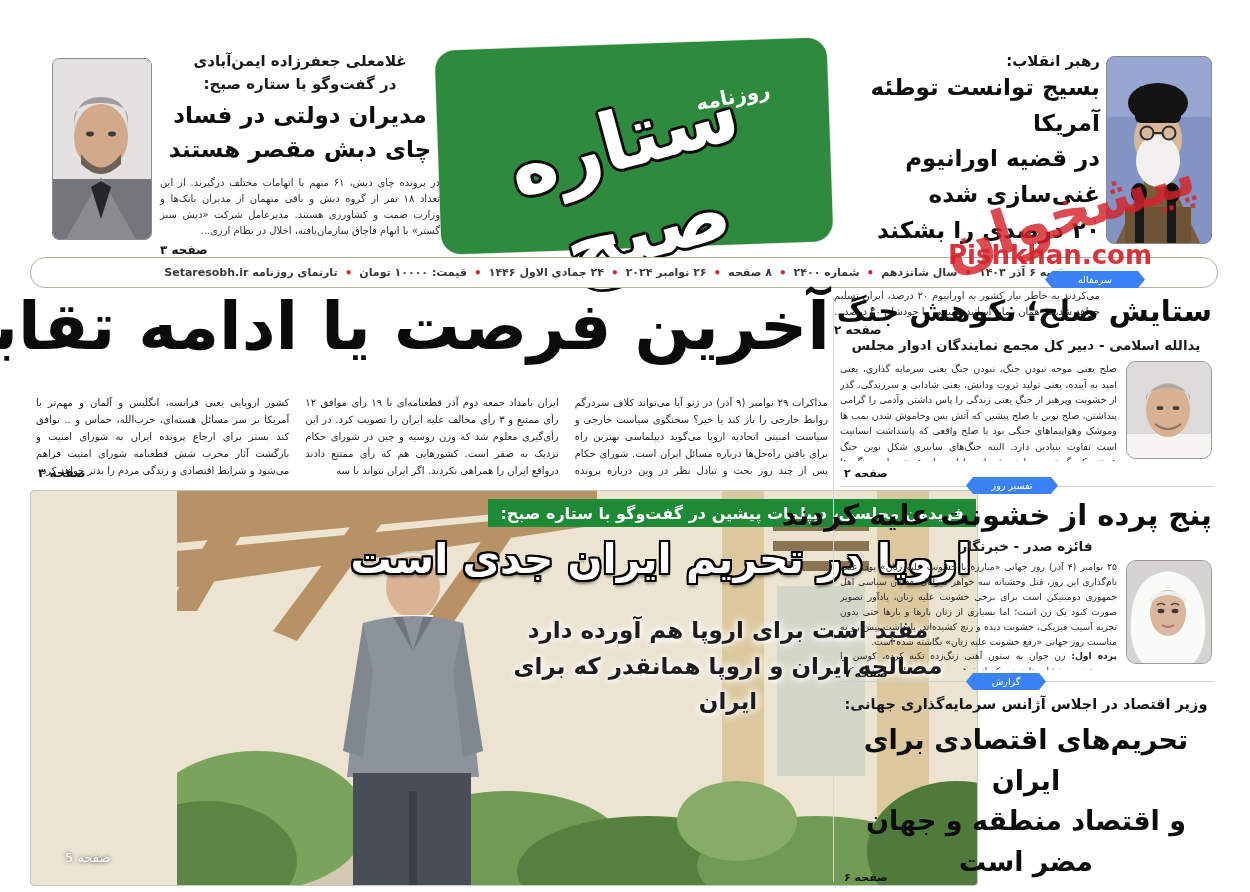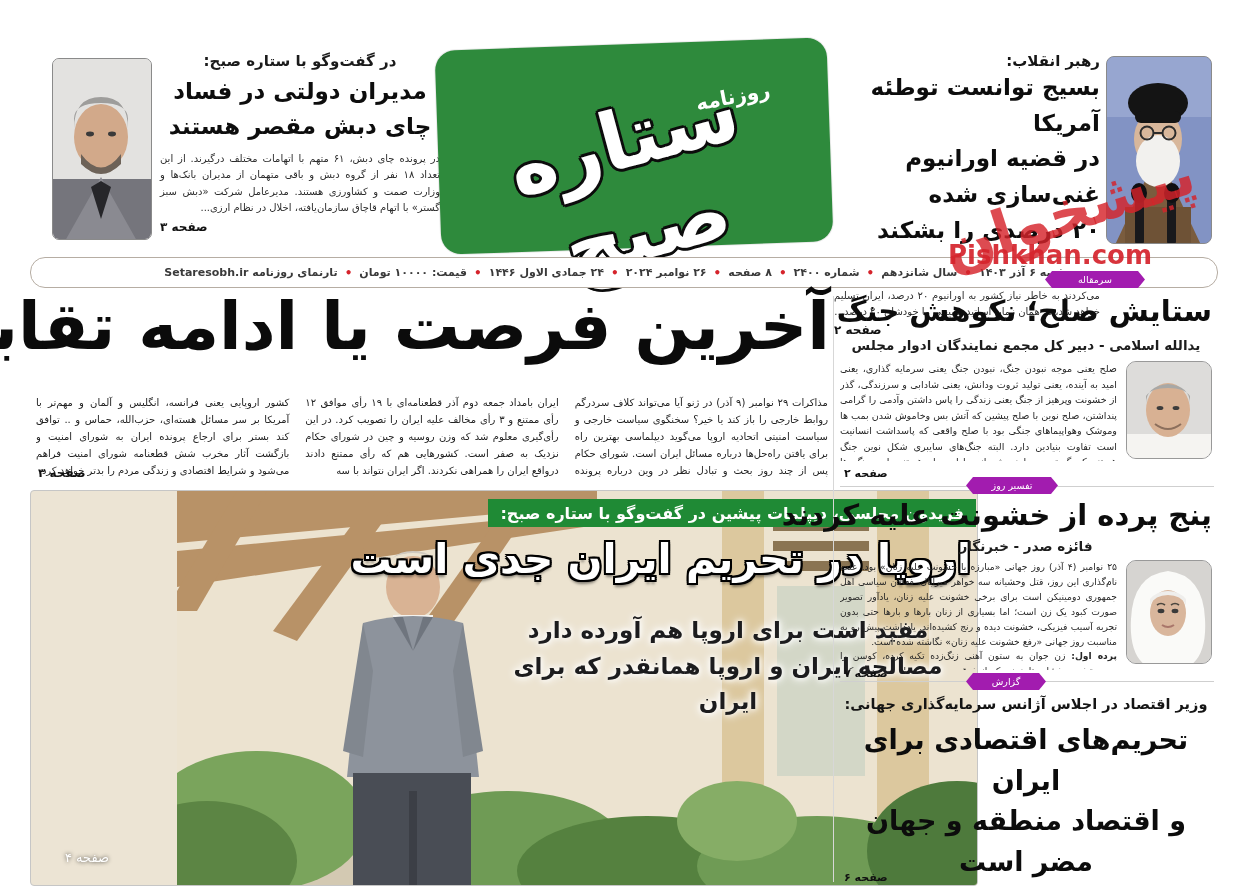--- a/index.html
+++ b/index.html
@@ -46,21 +46,21 @@
   .wm-en { position:absolute; left:948px; top:240px; font-size:26px; font-weight:bold;
            color:rgba(213,35,43,.92); z-index:9; direction:ltr; pointer-events:none; }
 
   
   .datebar { position:absolute; left:30px; top:257px; width:1188px; height:31px;
              border:1.5px solid #b6ada3; border-radius:15px; display:flex; align-items:center;
              justify-content:center; font-size:11px; font-weight:bold; color:#3a3a3a; gap:7px; background:#fff; }
   .datebar .dot { color:#d5232b; font-size:12px; }
 
   
-  .ribbon { position:absolute; height:17px; background:#a21caf; color:#fff; font-size:9.5px;
+  .ribbon { position:absolute; height:17px; background:#3b82f6; color:#fff; font-size:9.5px;
             display:flex; align-items:center; justify-content:center; z-index:10;
             clip-path:polygon(7px 0, calc(100% - 7px) 0, 100% 50%, calc(100% - 7px) 100%, 7px 100%, 0 50%); }
 
   
   .lead-head { position:absolute; left:30px; top:288px; width:800px; text-align:center;
                font-size:66px; font-weight:bold; color:#0b0b0b; white-space:nowrap; letter-spacing:-1px; }
   .lead-cols { position:absolute; left:36px; top:394px; width:792px; height:84px; display:flex;
                gap:16px; overflow:hidden; }
   .lead-col { flex:1; font-size:10px; line-height:1.7; text-align:justify; color:#222; }
   .lead-page { position:absolute; left:38px; top:466px; }
@@ -110,20 +110,21 @@
         <path d="M40 128 L50 122 L60 128 L50 160 Z" fill="#26262a"></path>
         <ellipse cx="50" cy="78" rx="27" ry="33" fill="#d2a98a"></ellipse>
         <path d="M23 70 Q23 38 50 38 Q77 38 77 70 L77 60 Q77 44 50 44 Q23 44 23 60 Z" fill="#9e9d9b"></path>
         <path d="M30 95 Q50 122 70 95 L70 105 Q50 125 30 105 Z" fill="#6d6258"></path>
         <ellipse cx="39" cy="75" rx="4" ry="2.4" fill="#3a3a3a"></ellipse>
         <ellipse cx="61" cy="75" rx="4" ry="2.4" fill="#3a3a3a"></ellipse>
       </svg>
     </div>
     <div class="tl-text">
       <div class="kicker-sm">
+        <div>غلامعلی جعفرزاده ایمن‌آبادی</div>
         <div>در گفت‌وگو با ستاره صبح:</div>
       </div>
       <div class="tl-head">
         <div>مدیران دولتی در فساد</div>
         <div>چای دبش مقصر هستند</div>
       </div>
       <div class="small-body">در پرونده چای دبش، ۶۱ متهم با اتهامات مختلف درگیرند. از این تعداد ۱۸ نفر از گروه دبش و باقی متهمان از مدیران بانک‌ها و وزارت صمت و کشاورزی هستند. مدیرعامل شرکت «دبش سبز گستر» با اتهام قاچاق سازمان‌یافته، اخلال در نظام ارزی...</div>
       <div class="page-marker tl-page">صفحه ۳</div>
     </div>
   </div>
@@ -238,21 +239,21 @@
         <rect x="176" y="282" width="118" height="114" fill="#494d55"></rect>
         <rect x="232" y="300" width="8" height="96" fill="#3c3f46"></rect>
       </g>
     </svg>
     <div class="ph-kicker">فریدون مجلسی، دیپلمات پیشین در گفت‌وگو با ستاره صبح:</div>
     <div class="ph-head">اروپا در تحریم ایران جدی است</div>
     <div class="ph-sub">
       <div>مفید است برای اروپا هم آورده دارد</div>
       <div>مصالحه ایران و اروپا همانقدر که برای ایران</div>
     </div>
-    <div class="ph-page">صفحه ۴</div>
+    <div class="ph-page">صفحه 5</div>
   </div>
 
   <div class="v-rule"></div>
 
   <div class="rc-art" style="top:294px; height:188px;">
     <div class="rc-head">ستایش صلح؛ نکوهش جنگ</div>
     <div class="rc-byline">یدالله اسلامی - دبیر کل مجمع نمایندگان ادوار مجلس</div>
     <div class="rc-bodyrow">
       <div class="rc-photo" style="width:86px;height:98px;">
         <svg viewBox="0 0 86 98" width="86" height="98">

